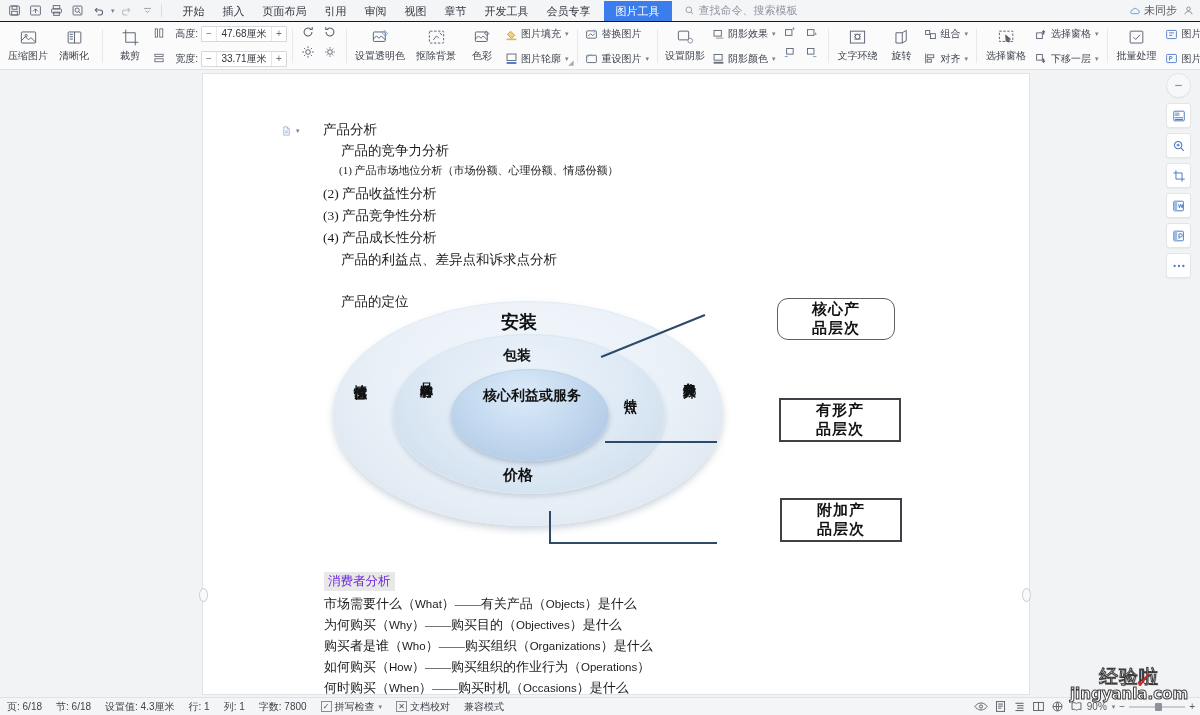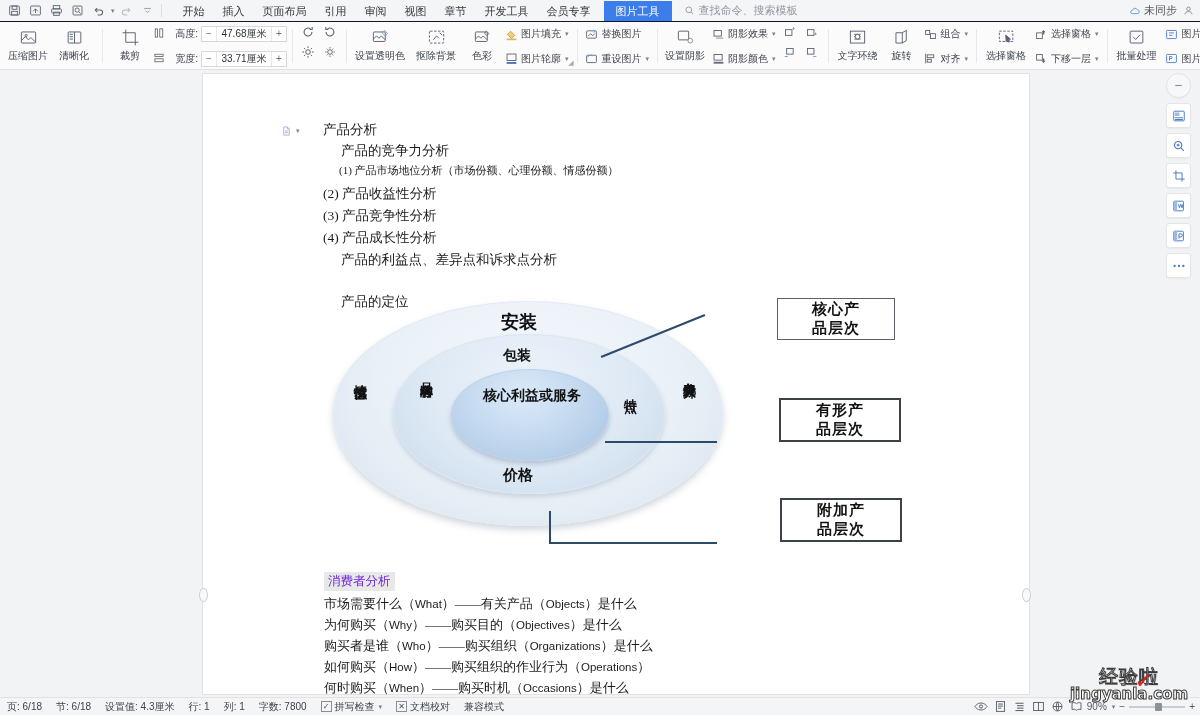--- a/index.html
+++ b/index.html
@@ -686,21 +686,21 @@
         <div class="dlabel vert d-mianfei">免费升级</div>
 
         <div class="conn" style="left:268px; top:60px; width:112px; height:1.6px; transform: rotate(-22deg); transform-origin: left center;"></div>
 
         <div class="conn" style="left:272px; top:145px; width:112px; height:1.6px;"></div>
 
         <div class="conn" style="left:216px; top:215px; width:1.6px; height:33px;"></div>
         <div class="conn" style="left:216px; top:246px; width:168px; height:1.6px;"></div>
       </div>
 
-      <div class="rbox" style="left:574px; top:224px; width:118px; height:42px;">
+      <div class="rbox" style="left:574px; top:224px; width:118px; height:42px;border-radius:11px;">
         <span>
           <span>核心产</span><br>
           <span>品层次</span>
         </span>
       </div>
       <div class="rbox b2" style="left:576px; top:324px; width:122px; height:44px;">
         <span>
           <span>有形产</span><br>
           <span>品层次</span>
         </span>

